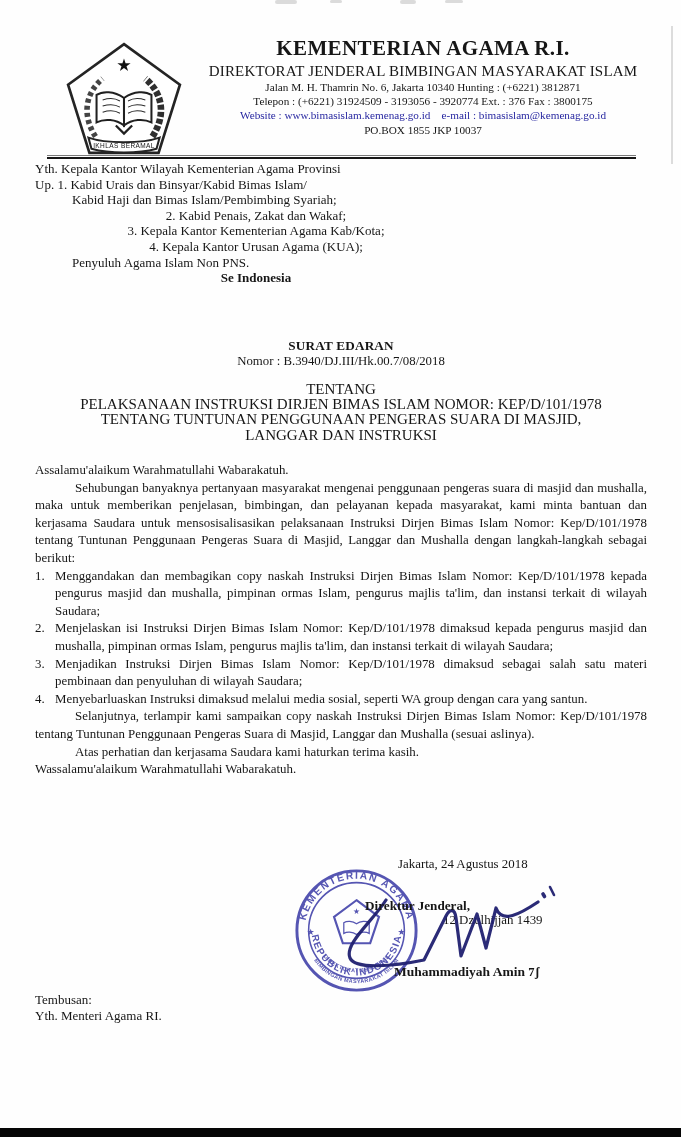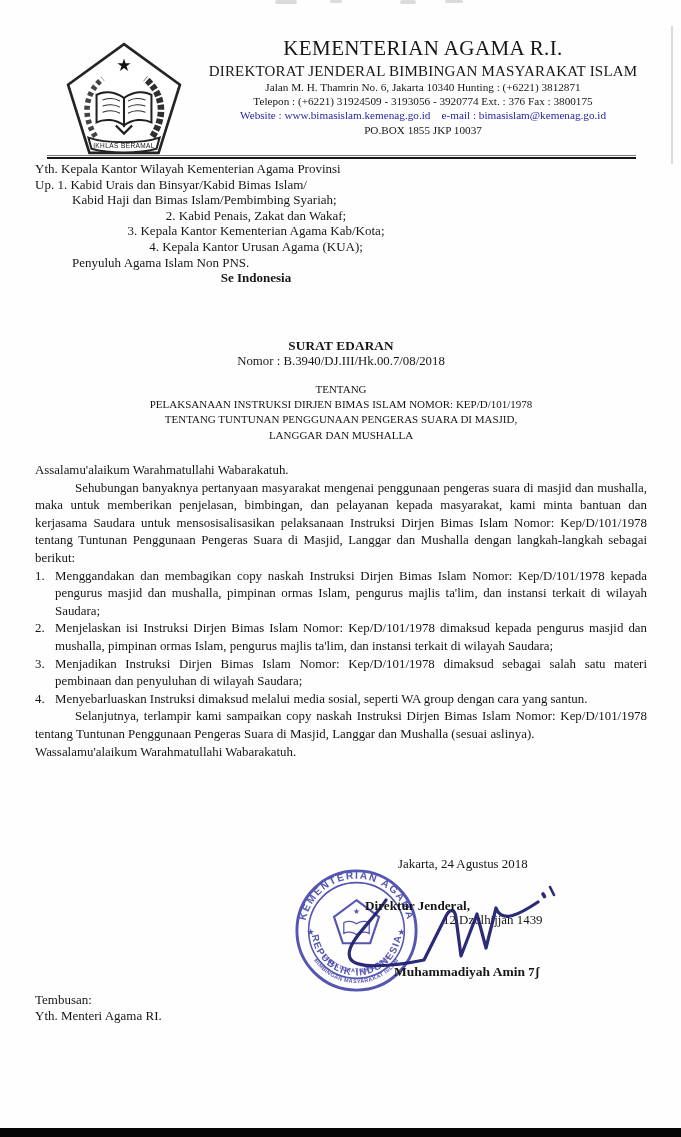--- a/index.html
+++ b/index.html
@@ -9,40 +9,40 @@
     overflow:hidden;
   }
   .abs{position:absolute;}
 
   
   .smudge{position:absolute;top:0;background:#c7c7c7;opacity:.65;border-radius:2px;}
   .edge-line{position:absolute;left:671px;top:26px;width:2px;height:138px;background:#dcdcdc;}
 
   
   .lh-text{left:183px;top:36px;width:480px;text-align:center;}
-  .lh-ministry{font-size:21px;font-weight:normal;letter-spacing:.4px;line-height:25px;}
+  .lh-ministry{font-size:21px;font-weight:bold;letter-spacing:.4px;line-height:25px;}
   .lh-dir{font-size:15px;line-height:20px;letter-spacing:.2px;}
   .lh-small{font-size:11.2px;line-height:13.8px;}
   .lh-web{color:#2626a0;white-space:pre-wrap;}
   .lh-pobox{margin-top:2px;}
   .lh-rule{left:47px;top:155px;width:589px;height:4px;
     background:linear-gradient(to bottom,#7a7a7a 0 1px,#fdfdfd 1px 1.7px,#161616 1.7px 100%);}
 
   
   .recipient{left:35px;top:161px;width:420px;font-size:13px;line-height:15.6px;}
   .r1{padding-left:22px;text-align:center;}
   .r2{padding-left:37px;}
   .bold{font-weight:bold;}
 
   
   .titleblock{left:35px;top:338px;width:612px;text-align:center;}
   .t-head{font-size:13.2px;font-weight:bold;line-height:15px;letter-spacing:.2px;}
   .t-nomor{font-size:12.8px;line-height:16px;}
   .t-gap{height:13px;}
-  .t-line{font-size:11px;line-height:15.2px;text-align:center;}
+  .t-line{font-size:15px;line-height:15.2px;text-align:center;}
 
   
   .bodyblock{left:35px;top:462px;width:612px;font-size:12.9px;line-height:17.6px;text-align:justify;}
   .salam{text-align:left;}
   .para{text-indent:40px;}
   .item{display:flex;}
   .item .num{width:20px;flex:none;}
   .item .txt{flex:1;text-align:justify;}
 
   
@@ -105,21 +105,21 @@
     <div class="r1 bold">Se Indonesia</div>
   </div>
 
   <div class="abs titleblock">
     <div class="t-head">SURAT EDARAN</div>
     <div class="t-nomor">Nomor : B.3940/DJ.III/Hk.00.7/08/2018</div>
     <div class="t-gap"></div>
     <div class="t-line">TENTANG</div>
     <div class="t-line">PELAKSANAAN INSTRUKSI DIRJEN BIMAS ISLAM NOMOR: KEP/D/101/1978</div>
     <div class="t-line">TENTANG TUNTUNAN PENGGUNAAN PENGERAS SUARA DI MASJID,</div>
-    <div class="t-line">LANGGAR DAN MUSHALLA</div>
+    <div class="t-line">LANGGAR DAN INSTRUKSI</div>
   </div>
 
   <div class="abs bodyblock">
     <div class="salam">Assalamu'alaikum Warahmatullahi Wabarakatuh.</div>
     <div class="para">Sehubungan banyaknya pertanyaan masyarakat mengenai penggunaan pengeras suara di masjid dan mushalla, maka untuk memberikan penjelasan, bimbingan, dan pelayanan kepada masyarakat, kami minta bantuan dan kerjasama Saudara untuk mensosisalisasikan pelaksanaan Instruksi Dirjen Bimas Islam Nomor: Kep/D/101/1978 tentang Tuntunan Penggunaan Pengeras Suara di Masjid, Langgar dan Mushalla dengan langkah-langkah sebagai berikut:</div>
     <div class="item">
       <span class="num">1.</span>
       <span class="txt">Menggandakan dan membagikan copy naskah Instruksi Dirjen Bimas Islam Nomor: Kep/D/101/1978 kepada pengurus masjid dan mushalla, pimpinan ormas Islam, pengurus majlis ta'lim, dan instansi terkait di wilayah Saudara;</span>
     </div>
     <div class="item">
@@ -128,20 +128,21 @@
     </div>
     <div class="item">
       <span class="num">3.</span>
       <span class="txt">Menjadikan Instruksi Dirjen Bimas Islam Nomor: Kep/D/101/1978  dimaksud sebagai salah satu materi pembinaan dan penyuluhan di wilayah Saudara;</span>
     </div>
     <div class="item">
       <span class="num">4.</span>
       <span class="txt">Menyebarluaskan Instruksi dimaksud melalui media sosial, seperti WA group dengan cara yang santun.</span>
     </div>
     <div class="para">Selanjutnya, terlampir kami sampaikan copy naskah Instruksi Dirjen Bimas Islam Nomor: Kep/D/101/1978 tentang Tuntunan Penggunaan Pengeras Suara di Masjid, Langgar dan Mushalla (sesuai aslinya).</div>
+    <div class="para">Atas perhatian dan kerjasama Saudara kami haturkan terima kasih.</div>
     <div class="salam">Wassalamu'alaikum Warahmatullahi Wabarakatuh.</div>
   </div>
 
   <div class="abs sig-date1">Jakarta, 24 Agustus 2018</div>
   <div class="abs sig-date2">12 Dzulhijjah 1439</div>
   <div class="abs sig-pos">Direktur Jenderal,</div>
 
   <div class="abs stamp">
     <svg width="127" height="127" viewBox="0 0 130 130" opacity="0.88">
       <g stroke="#3e3ea8" fill="none">

